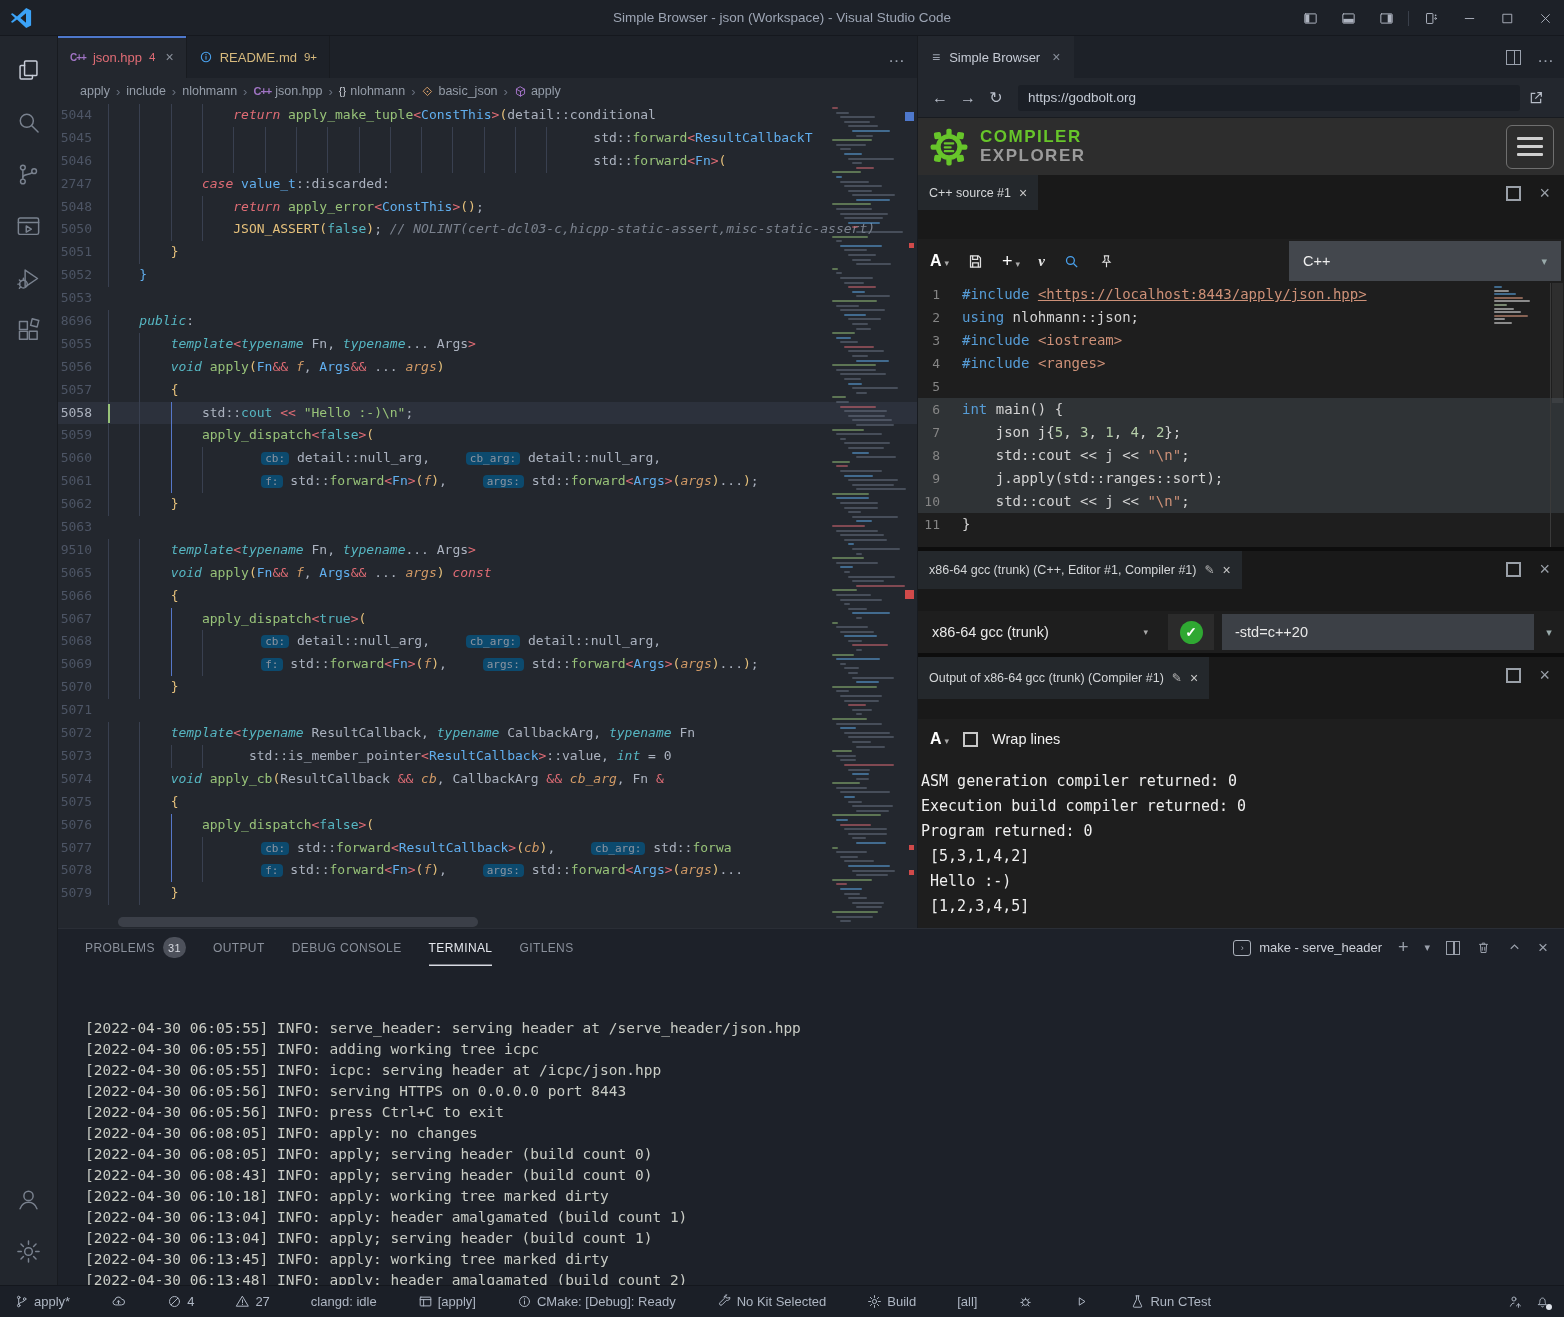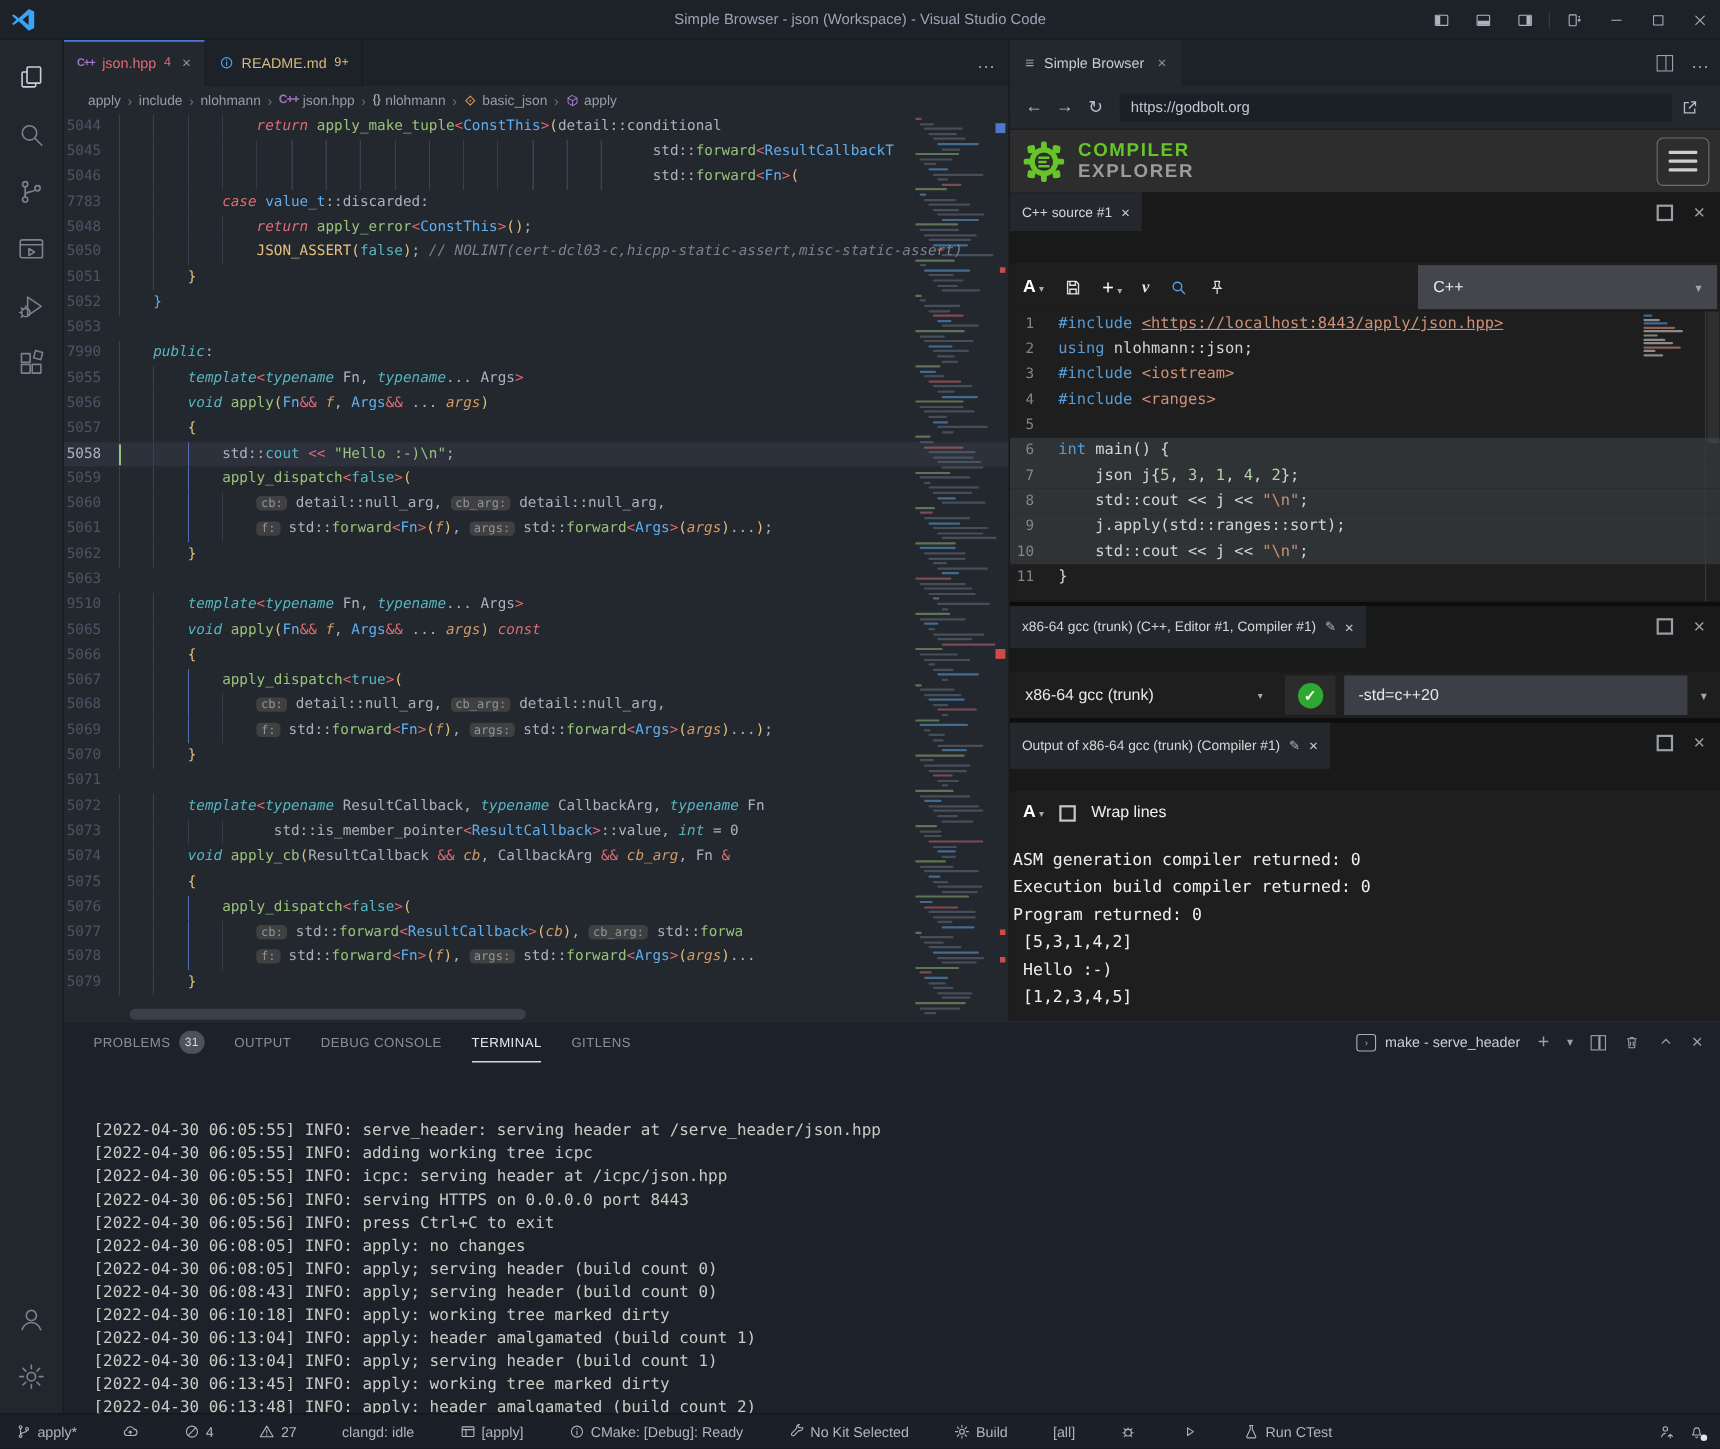--- a/index.html
+++ b/index.html
@@ -51,21 +51,21 @@
   .cl.hl { background:#2c313c; }
   .ln { width:50px; flex:none; text-align:right; color:#4d5565; padding-right:16px; }
   .cl.hl .ln { color:#acb2be; }
   .lc { flex:1; overflow:hidden; position:relative; }
   .tw{color:#abb2bf} .tr{color:#e06c75;font-style:italic} .tc{color:#56b6c2;font-style:italic}
   .to{color:#e06c75} .tt{color:#61afef} .tf{color:#98c379} .ts{color:#98c379} .tb{color:#56b6c2}
   .tm{color:#e5c07b} .tk{color:#7b828e;font-style:italic} .tp{color:#d19a66;font-style:italic}
   .ty{color:#e5c07b} .tu{color:#61afef}
   .tg, .tga { display:inline-block; white-space:pre; background:linear-gradient(to right,#394050 1px,transparent 1px); }
   .tga { background:linear-gradient(to right,#5677c9 1px,transparent 1px); }
-  .th { background:#404040; color:#8d94a0; border-radius:4px; padding:0 4px; font-size:11px; }
+  .th { background:#0c4a6e; color:#8d94a0; border-radius:4px; padding:0 4px; font-size:11px;margin-left:28px; }
   .cursor { position:absolute; left:0px; top:2px; width:2px; height:19px; background:#98c379; }
   #minimap { position:absolute; right:17px; top:0; bottom:0; width:70px; padding-top:3px; }
   .mm-row { height:2px; border-radius:1px; margin-bottom:2.6px; }
   #ruler { position:absolute; right:0; top:0; bottom:0; width:17px; }
   .ruler-mark { position:absolute; right:3px; }
   #hscroll { position:absolute; left:60px; bottom:1px; width:360px; height:10px; background:rgba(170,180,196,.18); border-radius:5px; }
 
   
   #browser-group { position:absolute; left:917px; top:36px; width:647px; height:892px; background:#23272e;
                    border-left:1px solid #181b20; overflow:hidden; }
@@ -333,27 +333,27 @@
             </svg>
           </span>
           <span>apply</span>
         </span>
       </div>
     <div id="ed-code">
       <div id="code-lines">
           <div class="cl"><span class="ln">5044</span><span class="lc"><span class="tg">    </span><span class="tg">    </span><span class="tg">    </span><span class="tg">    </span><span class="tr">return</span><span class="tw"> </span><span class="tf">apply_make_tuple</span><span class="to">&lt;</span><span class="tt">ConstThis</span><span class="to">&gt;</span><span class="ty">(</span><span class="tw">detail::conditional</span></span></div>
           <div class="cl"><span class="ln">5045</span><span class="lc"><span class="tg">    </span><span class="tg">    </span><span class="tg">    </span><span class="tg">    </span><span class="tg">    </span><span class="tg">    </span><span class="tg">    </span><span class="tg">    </span><span class="tg">    </span><span class="tg">    </span><span class="tg">    </span><span class="tg">    </span><span class="tg">    </span><span class="tg">    </span><span class="tg">    </span><span class="tw">  std::</span><span class="tf">forward</span><span class="to">&lt;</span><span class="tt">ResultCallbackT</span></span></div>
           <div class="cl"><span class="ln">5046</span><span class="lc"><span class="tg">    </span><span class="tg">    </span><span class="tg">    </span><span class="tg">    </span><span class="tg">    </span><span class="tg">    </span><span class="tg">    </span><span class="tg">    </span><span class="tg">    </span><span class="tg">    </span><span class="tg">    </span><span class="tg">    </span><span class="tg">    </span><span class="tg">    </span><span class="tg">    </span><span class="tw">  std::</span><span class="tf">forward</span><span class="to">&lt;</span><span class="tt">Fn</span><span class="to">&gt;</span><span class="ty">(</span></span></div>
-          <div class="cl"><span class="ln">7783</span><span class="lc"><span class="tg">    </span><span class="tg">    </span><span class="tg">    </span><span class="tr">case</span><span class="tw"> </span><span class="tt">value_t</span><span class="tw">::discarded:</span></span></div>
+          <div class="cl"><span class="ln">2747</span><span class="lc"><span class="tg">    </span><span class="tg">    </span><span class="tg">    </span><span class="tr">case</span><span class="tw"> </span><span class="tt">value_t</span><span class="tw">::discarded:</span></span></div>
           <div class="cl"><span class="ln">5048</span><span class="lc"><span class="tg">    </span><span class="tg">    </span><span class="tg">    </span><span class="tg">    </span><span class="tr">return</span><span class="tw"> </span><span class="tf">apply_error</span><span class="to">&lt;</span><span class="tt">ConstThis</span><span class="to">&gt;</span><span class="ty">()</span><span class="tw">;</span></span></div>
           <div class="cl"><span class="ln">5050</span><span class="lc"><span class="tg">    </span><span class="tg">    </span><span class="tg">    </span><span class="tg">    </span><span class="tm">JSON_ASSERT</span><span class="ty">(</span><span class="tb">false</span><span class="ty">)</span><span class="tw">; </span><span class="tk">// NOLINT(cert-dcl03-c,hicpp-static-assert,misc-static-assert)</span></span></div>
           <div class="cl"><span class="ln">5051</span><span class="lc"><span class="tg">    </span><span class="tg">    </span><span class="ty">}</span></span></div>
           <div class="cl"><span class="ln">5052</span><span class="lc"><span class="tg">    </span><span class="tu">}</span></span></div>
           <div class="cl"><span class="ln">5053</span><span class="lc"></span></div>
-          <div class="cl"><span class="ln">7990</span><span class="lc"><span class="tg">    </span><span class="tc">public</span><span class="tw">:</span></span></div>
+          <div class="cl"><span class="ln">8696</span><span class="lc"><span class="tg">    </span><span class="tc">public</span><span class="tw">:</span></span></div>
           <div class="cl"><span class="ln">5055</span><span class="lc"><span class="tg">    </span><span class="tg">    </span><span class="tc">template</span><span class="to">&lt;</span><span class="tc">typename</span><span class="tw"> Fn, </span><span class="tc">typename</span><span class="tw">... Args</span><span class="to">&gt;</span></span></div>
           <div class="cl"><span class="ln">5056</span><span class="lc"><span class="tg">    </span><span class="tg">    </span><span class="tc">void</span><span class="tw"> </span><span class="tf">apply</span><span class="ty">(</span><span class="tt">Fn</span><span class="to">&amp;&amp;</span><span class="tw"> </span><span class="tp">f</span><span class="tw">, </span><span class="tt">Args</span><span class="to">&amp;&amp;</span><span class="tw"> ... </span><span class="tp">args</span><span class="ty">)</span></span></div>
           <div class="cl"><span class="ln">5057</span><span class="lc"><span class="tg">    </span><span class="tg">    </span><span class="ty">{</span></span></div>
           <div class="cl hl"><span class="ln">5058</span><span class="lc"><span class="tg">    </span><span class="tg">    </span><span class="tga">    </span><span class="tw">std::</span><span class="tb">cout</span><span class="tw"> </span><span class="to">&lt;&lt;</span><span class="tw"> </span><span class="ts">"Hello :-)\n"</span><span class="tw">;</span><span class="cursor"></span></span></div>
           <div class="cl"><span class="ln">5059</span><span class="lc"><span class="tg">    </span><span class="tg">    </span><span class="tga">    </span><span class="tf">apply_dispatch</span><span class="to">&lt;</span><span class="tb">false</span><span class="to">&gt;</span><span class="ty">(</span></span></div>
           <div class="cl"><span class="ln">5060</span><span class="lc"><span class="tg">    </span><span class="tg">    </span><span class="tga">    </span><span class="tg">    </span><span class="th">cb:</span><span class="tw"> detail::null_arg, </span><span class="th">cb_arg:</span><span class="tw"> detail::null_arg,</span></span></div>
           <div class="cl"><span class="ln">5061</span><span class="lc"><span class="tg">    </span><span class="tg">    </span><span class="tga">    </span><span class="tg">    </span><span class="th">f:</span><span class="tw"> std::</span><span class="tf">forward</span><span class="to">&lt;</span><span class="tt">Fn</span><span class="to">&gt;</span><span class="ty">(</span><span class="tp">f</span><span class="ty">)</span><span class="tw">, </span><span class="th">args:</span><span class="tw"> std::</span><span class="tf">forward</span><span class="to">&lt;</span><span class="tt">Args</span><span class="to">&gt;</span><span class="ty">(</span><span class="tp">args</span><span class="ty">)</span><span class="tw">...</span><span class="ty">)</span><span class="tw">;</span></span></div>
           <div class="cl"><span class="ln">5062</span><span class="lc"><span class="tg">    </span><span class="tg">    </span><span class="ty">}</span></span></div>
           <div class="cl"><span class="ln">5063</span><span class="lc"></span></div>
           <div class="cl"><span class="ln">9510</span><span class="lc"><span class="tg">    </span><span class="tg">    </span><span class="tc">template</span><span class="to">&lt;</span><span class="tc">typename</span><span class="tw"> Fn, </span><span class="tc">typename</span><span class="tw">... Args</span><span class="to">&gt;</span></span></div>

